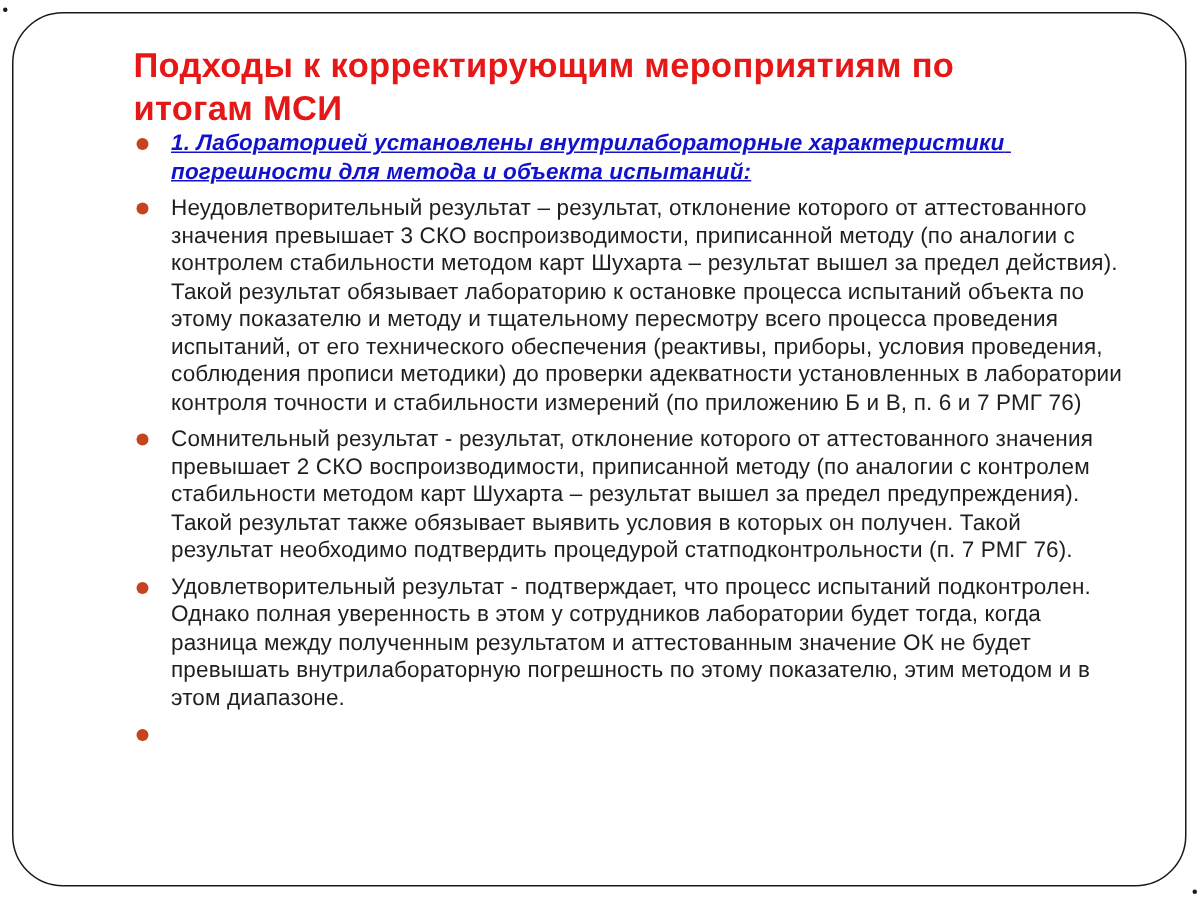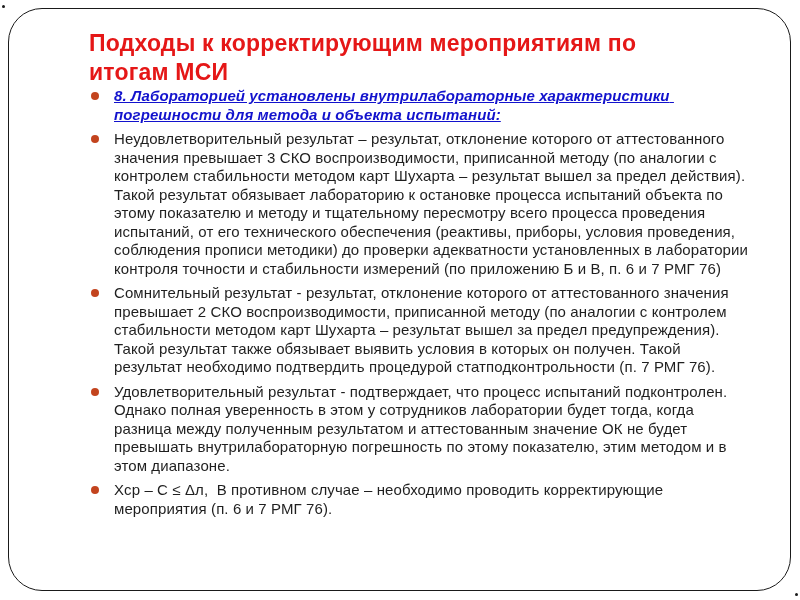--- a/index.html
+++ b/index.html
@@ -82,20 +82,20 @@
 </style>
 </head>
 <body>
 
 <div class="slide">
   <span class="corner-dot tl"></span>
   <span class="corner-dot br"></span>
   <div class="frame">
     <h1 class="title">Подходы к корректирующим мероприятиям по итогам МСИ</h1>
     <ul class="bullets">
-      <li><span class="dot"></span><span class="text"><span class="link">8. Лабораторией установлены внутрилабораторные характеристики погрешности для метода и объекта испытаний:</span><span></span></span></li>
+      <li><span class="dot"></span><span class="text"><span class="link">1. Лабораторией установлены внутрилабораторные характеристики погрешности для метода и объекта испытаний:</span><span></span></span></li>
       <li><span class="dot"></span><span class="text"><span class="lead">Неудовлетворительный результат</span><span> – результат, отклонение которого от аттестованного значения превышает 3 СКО воспроизводимости, приписанной методу (по аналогии с контролем стабильности методом карт Шухарта – результат вышел за предел действия). Такой результат обязывает лабораторию к остановке процесса испытаний объекта по этому показателю и методу и тщательному пересмотру всего процесса проведения испытаний, от его технического обеспечения (реактивы, приборы, условия проведения, соблюдения прописи методики) до проверки адекватности установленных в лаборатории контроля точности и стабильности измерений (по приложению Б и В, п. 6 и 7 РМГ 76)</span></span></li>
       <li><span class="dot"></span><span class="text"><span class="lead">Сомнительный результат</span><span> - результат, отклонение которого от аттестованного значения превышает 2 СКО воспроизводимости, приписанной методу (по аналогии с контролем стабильности методом карт Шухарта – результат вышел за предел предупреждения). Такой результат также обязывает выявить условия в которых он получен. Такой результат необходимо подтвердить процедурой статподконтрольности (п. 7 РМГ 76).</span></span></li>
       <li><span class="dot"></span><span class="text"><span class="lead">Удовлетворительный результат -</span><span> подтверждает, что процесс испытаний подконтролен. Однако полная уверенность в этом у сотрудников лаборатории будет тогда, когда разница между полученным результатом и аттестованным значение ОК не будет превышать внутрилабораторную погрешность по этому показателю, этим методом и в этом диапазоне.</span></span></li>
-      <li><span class="dot"></span><span class="text"><span class="lead">Хср – С ≤ Δл,  В</span><span> противном случае – необходимо проводить корректирующие мероприятия (п. 6 и 7 РМГ 76).</span></span></li>
+      <li><span class="dot"></span></li>
     </ul>
   </div>
 </div>
 
 </body></html>

